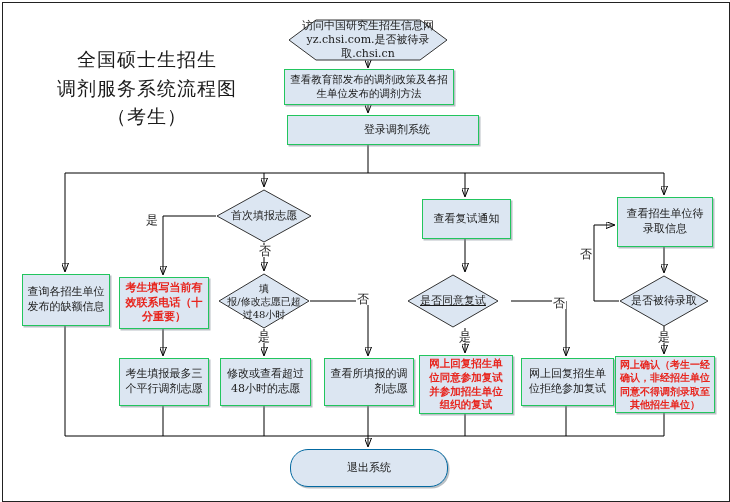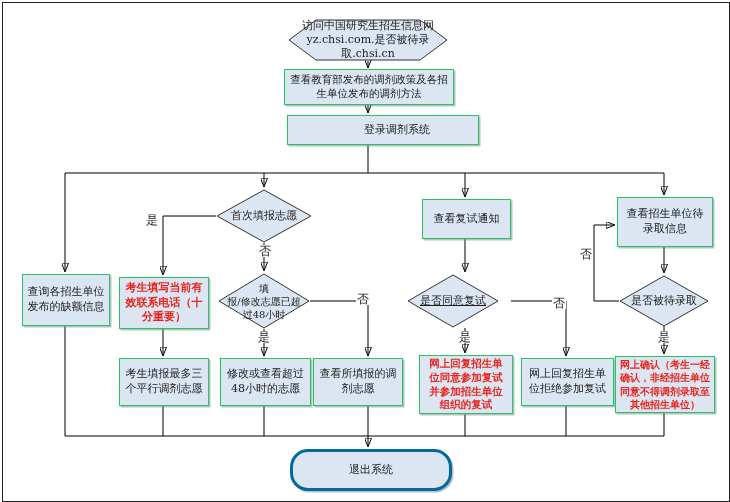--- a/index.html
+++ b/index.html
@@ -15,21 +15,21 @@
     position:absolute;display:flex;align-items:center;justify-content:center;
     background:#dce6f2;border:1px solid #22c55e;
     box-shadow:1.5px 1.5px 0 rgba(130,140,150,.55);
     text-align:center;font-size:11px;line-height:1.32;
   }
   .nt{white-space:pre-line;display:block;padding:1px 2px;}
   .shape{position:absolute;background:transparent;border:none;box-shadow:none;display:flex;align-items:center;justify-content:center;text-align:center;font-size:11px;line-height:1.3;}
   .shape svg{position:absolute;left:0;top:0;}
   .shape .nt{position:relative;z-index:2;}
   .red .nt{color:#e8251e;font-weight:bold;}
-  .stadium{border-radius:18px;border:3px solid #0369a1;}
+  .stadium{border-radius:18px;border:1px solid #0369a1;}
   .elabel{
     position:absolute;transform:translate(-50%,-50%);
     background:#fff;padding:0 1px;font-size:12px;z-index:5;line-height:1;
   }
   .title{
     position:absolute;left:46px;top:42px;width:196px;
     font-size:19px;letter-spacing:1px;text-align:center;line-height:1.5;
     white-space:pre-line;
   }
   .small{font-size:10px;}
@@ -69,20 +69,23 @@
     <path d="M160,401 V433"></path>
     <path d="M261,401 V433"></path>
     <path d="M365,401 V433"></path>
     <path d="M462,409 V433"></path>
     <path d="M563,401 V433"></path>
     <path d="M661,408 V433"></path>
     <path d="M62,433 H661"></path>
     <path d="M365,433 V443" marker-end="url(#ah)"></path>
   </svg>
 
+  <div class="title">全国硕士生招生
+调剂服务系统流程图
+（考生）</div>
 
   <div class="shape" style="left:285px;top:16px;width:160px;height:42px;">
     <svg width="160" height="42">
         <polygon points="28,1 132,1 159,21 132,41 28,41 1,21" fill="#dce6f2" stroke="#333" stroke-width="1"></polygon>
       </svg>
     <span class="nt">访问中国研究生招生信息网
 yz.chsi.com.是否被待录取.chsi.cn</span>
   </div>
 
   <div class="node mid" style="left:281px;top:66px;width:168px;height:34px;">
@@ -124,21 +127,21 @@
   <div class="node" style="left:116px;top:355px;width:88px;height:46px;">
     <span class="nt">考生填报最多三
 个平行调剂志愿</span>
   </div>
 
   <div class="node" style="left:217px;top:355px;width:89px;height:46px;">
     <span class="nt">修改或查看超过
 48小时的志愿</span>
   </div>
 
-  <div class="node" style="left:310px;top:355px;width:88px;height:46px;">
+  <div class="node" style="left:321px;top:355px;width:88px;height:46px;text-align:right;">
     <span class="nt">查看所填报的调
 剂志愿</span>
   </div>
 
   <div class="node" style="left:419px;top:196px;width:87px;height:38px;">
     <span class="nt">查看复试通知</span>
   </div>
 
   <div class="shape" style="left:404px;top:271px;width:92px;height:54px;text-decoration:underline;">
     <svg width="92" height="54">

